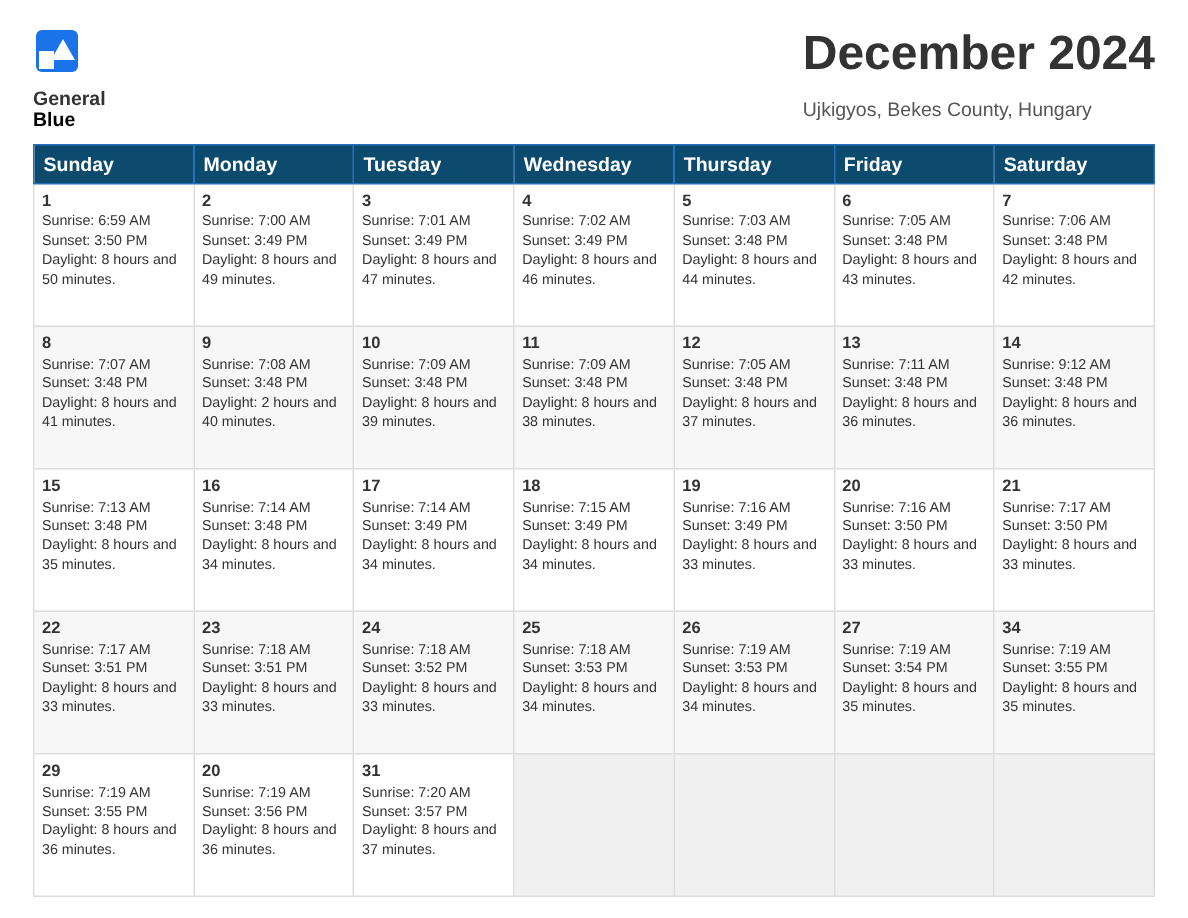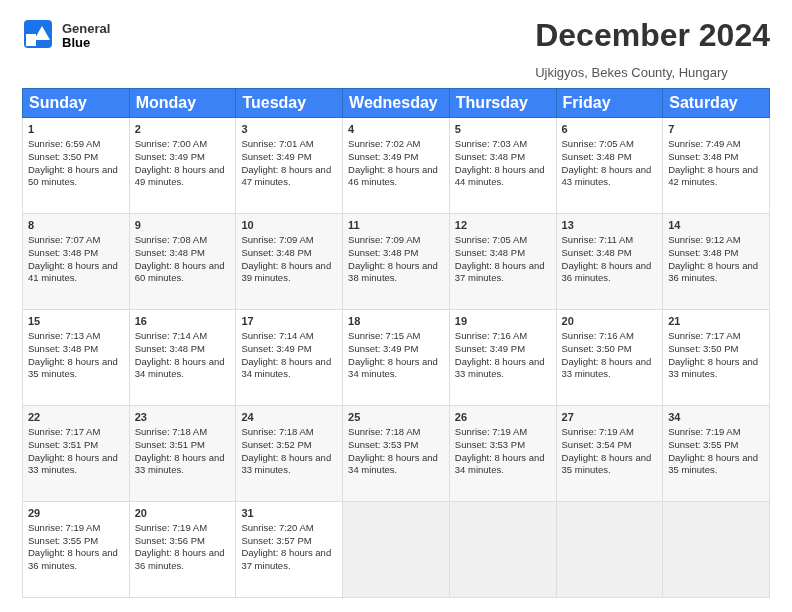--- a/index.html
+++ b/index.html
@@ -18,22 +18,22 @@
       flex-direction: column;
     }
     .top-section {
       display: flex;
       justify-content: space-between;
       align-items: flex-start;
       margin-bottom: 8px;
     }
     .logo {
       display: flex;
-      align-items: center;
       gap: 4px;
+      flex-direction: column;
     }
     .logo-text {
       font-size: 13px;
       font-weight: bold;
       color: #333;
       line-height: 1.1;
     }
     .title-section {
     }
     .month-title {
@@ -46,23 +46,23 @@
       font-size: 13px;
       color: #555;
       margin-top: 12px;
     }
     .calendar-table {
       width: 100%;
       border-collapse: collapse;
       flex: 1;
     }
     .calendar-table th {
-      background-color: #3b82f6;
+      background-color: #0c4a6e;
       color: #fff;
-      font-size: 16px;
+      font-size: 13px;
       font-weight: bold;
       padding: 5px 6px;
       text-align: left;
       border: 1px solid #2a6ebb;
     }
     .calendar-table td {
       width: calc(100% / 7);
       vertical-align: top;
       padding: 4px 5px;
       font-size: 9.5px;
@@ -124,25 +124,25 @@
         </tr>
     </thead>
     <tbody id="calendar-body">
     <tr>
           <td><span class="day-num">1</span><span>Sunrise: 6:59 AM</span><br><span>Sunset: 3:50 PM</span><br><span>Daylight: 8 hours and 50 minutes.</span></td>
           <td><span class="day-num">2</span><span>Sunrise: 7:00 AM</span><br><span>Sunset: 3:49 PM</span><br><span>Daylight: 8 hours and 49 minutes.</span></td>
           <td><span class="day-num">3</span><span>Sunrise: 7:01 AM</span><br><span>Sunset: 3:49 PM</span><br><span>Daylight: 8 hours and 47 minutes.</span></td>
           <td><span class="day-num">4</span><span>Sunrise: 7:02 AM</span><br><span>Sunset: 3:49 PM</span><br><span>Daylight: 8 hours and 46 minutes.</span></td>
           <td><span class="day-num">5</span><span>Sunrise: 7:03 AM</span><br><span>Sunset: 3:48 PM</span><br><span>Daylight: 8 hours and 44 minutes.</span></td>
           <td><span class="day-num">6</span><span>Sunrise: 7:05 AM</span><br><span>Sunset: 3:48 PM</span><br><span>Daylight: 8 hours and 43 minutes.</span></td>
-          <td><span class="day-num">7</span><span>Sunrise: 7:49 AM</span><br><span>Sunset: 3:48 PM</span><br><span>Daylight: 8 hours and 42 minutes.</span></td>
+          <td><span class="day-num">7</span><span>Sunrise: 7:06 AM</span><br><span>Sunset: 3:48 PM</span><br><span>Daylight: 8 hours and 42 minutes.</span></td>
         </tr>
         <tr>
           <td><span class="day-num">8</span><span>Sunrise: 7:07 AM</span><br><span>Sunset: 3:48 PM</span><br><span>Daylight: 8 hours and 41 minutes.</span></td>
-          <td><span class="day-num">9</span><span>Sunrise: 7:08 AM</span><br><span>Sunset: 3:48 PM</span><br><span>Daylight: 8 hours and 60 minutes.</span></td>
+          <td><span class="day-num">9</span><span>Sunrise: 7:08 AM</span><br><span>Sunset: 3:48 PM</span><br><span>Daylight: 2 hours and 40 minutes.</span></td>
           <td><span class="day-num">10</span><span>Sunrise: 7:09 AM</span><br><span>Sunset: 3:48 PM</span><br><span>Daylight: 8 hours and 39 minutes.</span></td>
           <td><span class="day-num">11</span><span>Sunrise: 7:09 AM</span><br><span>Sunset: 3:48 PM</span><br><span>Daylight: 8 hours and 38 minutes.</span></td>
           <td><span class="day-num">12</span><span>Sunrise: 7:05 AM</span><br><span>Sunset: 3:48 PM</span><br><span>Daylight: 8 hours and 37 minutes.</span></td>
           <td><span class="day-num">13</span><span>Sunrise: 7:11 AM</span><br><span>Sunset: 3:48 PM</span><br><span>Daylight: 8 hours and 36 minutes.</span></td>
           <td><span class="day-num">14</span><span>Sunrise: 9:12 AM</span><br><span>Sunset: 3:48 PM</span><br><span>Daylight: 8 hours and 36 minutes.</span></td>
         </tr>
         <tr>
           <td><span class="day-num">15</span><span>Sunrise: 7:13 AM</span><br><span>Sunset: 3:48 PM</span><br><span>Daylight: 8 hours and 35 minutes.</span></td>
           <td><span class="day-num">16</span><span>Sunrise: 7:14 AM</span><br><span>Sunset: 3:48 PM</span><br><span>Daylight: 8 hours and 34 minutes.</span></td>
           <td><span class="day-num">17</span><span>Sunrise: 7:14 AM</span><br><span>Sunset: 3:49 PM</span><br><span>Daylight: 8 hours and 34 minutes.</span></td>

